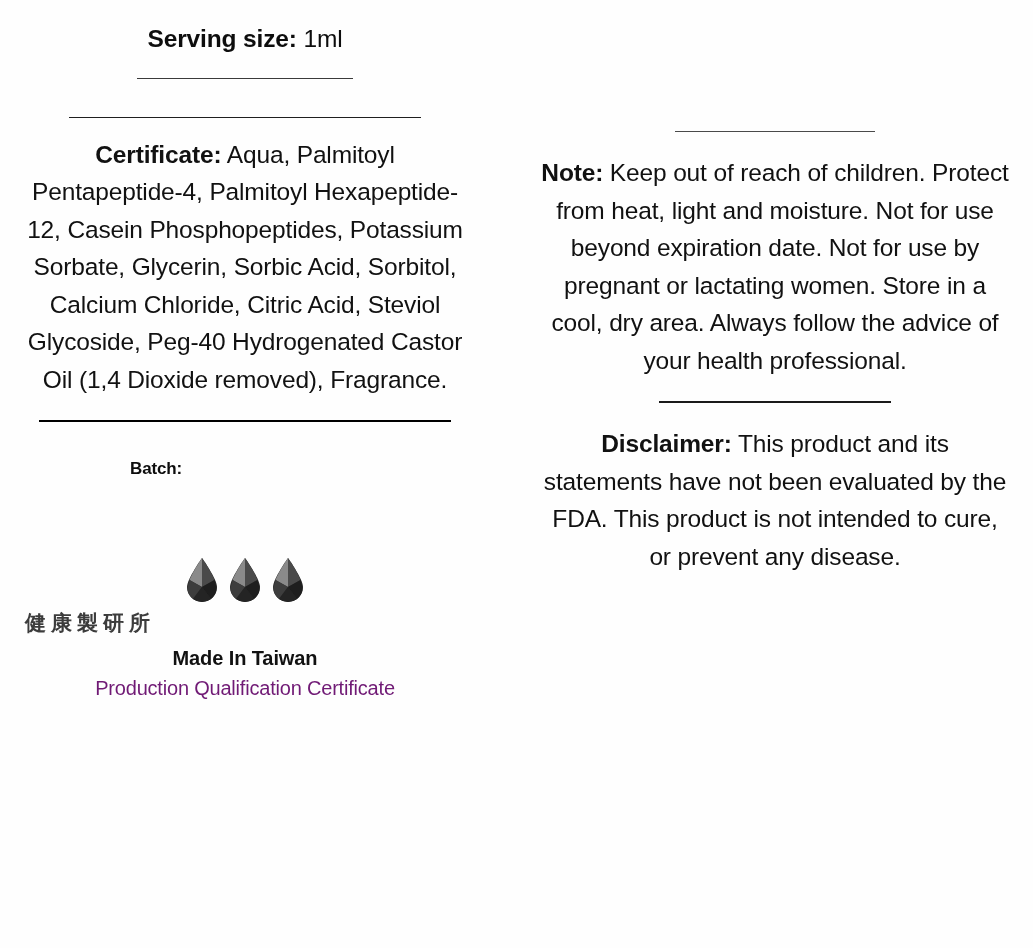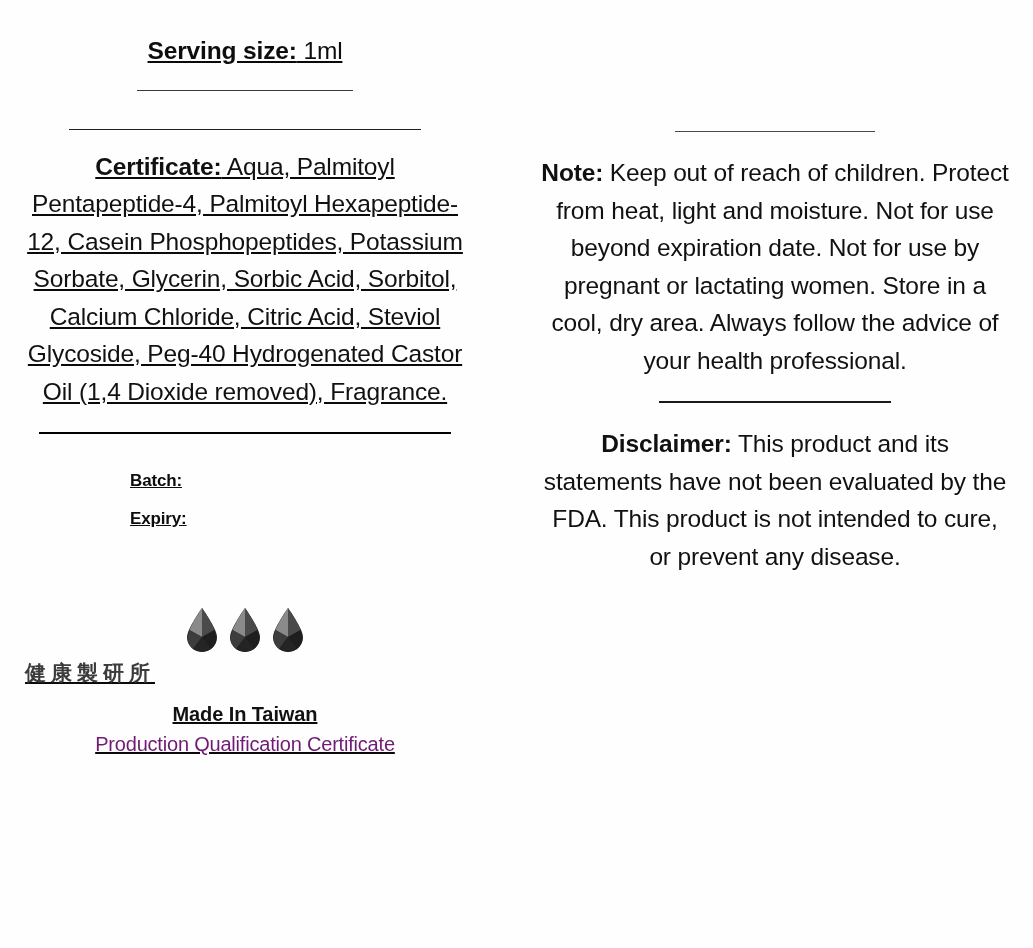--- a/index.html
+++ b/index.html
@@ -19,24 +19,23 @@
     position: relative;
     width: 1033px;
     height: 948px;
     box-sizing: border-box;
   }
 
   
   .col-left {
     position: absolute;
     left: 20px;
-    top: 32px;
+    top: 20px;
     width: 450px;
     text-align: center;
-    text-decoration: underline;
   }
   .col-right {
     position: absolute;
     left: 540px;
     top: 108px;
     width: 470px;
     text-align: center;
   }
 
   
@@ -104,21 +103,21 @@
     margin-top: 7px;
     font-family: "DejaVu Serif", "Liberation Serif", serif;
     font-size: 21px;
     font-weight: 700;
     letter-spacing: 5px;
     color: #3c3c3c;
     text-indent: 5px;
   }
 
   .footer-block {
-    margin-top: 12px;
+    margin-top: 6px;
     text-align: center;
   }
   .footer-made {
     font-size: 20px;
     font-weight: 700;
     line-height: 30px;
     color: #111;
     letter-spacing: -0.1px;
   }
   .footer-iso {
@@ -157,21 +156,20 @@
     <div class="gap-sm"></div>
 
     <div class="para">
       <b class="lead">Certificate:</b><span> Aqua, Palmitoyl Pentapeptide-4, Palmitoyl Hexapeptide-12, Casein Phosphopeptides, Potassium Sorbate, Glycerin, Sorbic Acid, Sorbitol, Calcium Chloride, Citric Acid, Steviol Glycoside, Peg-40 Hydrogenated Castor Oil (1,4 Dioxide removed), Fragrance.</span>
     </div>
 
     <hr class="rule rule-thick">
 
     <div class="batch-block">
       <div class="line">Batch:</div>
-      <div class="line">Expiry:</div>
     </div>
 
     <div class="logo-wrap">
       <div class="drops">
 
         <span>
           <svg width="34" height="45" viewBox="0 0 34 45" aria-hidden="true">
             <path d="M17 1 C17 1 2 22 2 30 A15 15 0 0 0 32 30 C32 22 17 1 17 1 Z" fill="#2b2b2b"></path>
             <path d="M17 1 C17 1 8 14 4.5 23 L17 30 Z" fill="#8a8a8a"></path>
             <path d="M17 1 C17 1 26 14 29.5 23 L17 30 Z" fill="#4a4a4a"></path>

